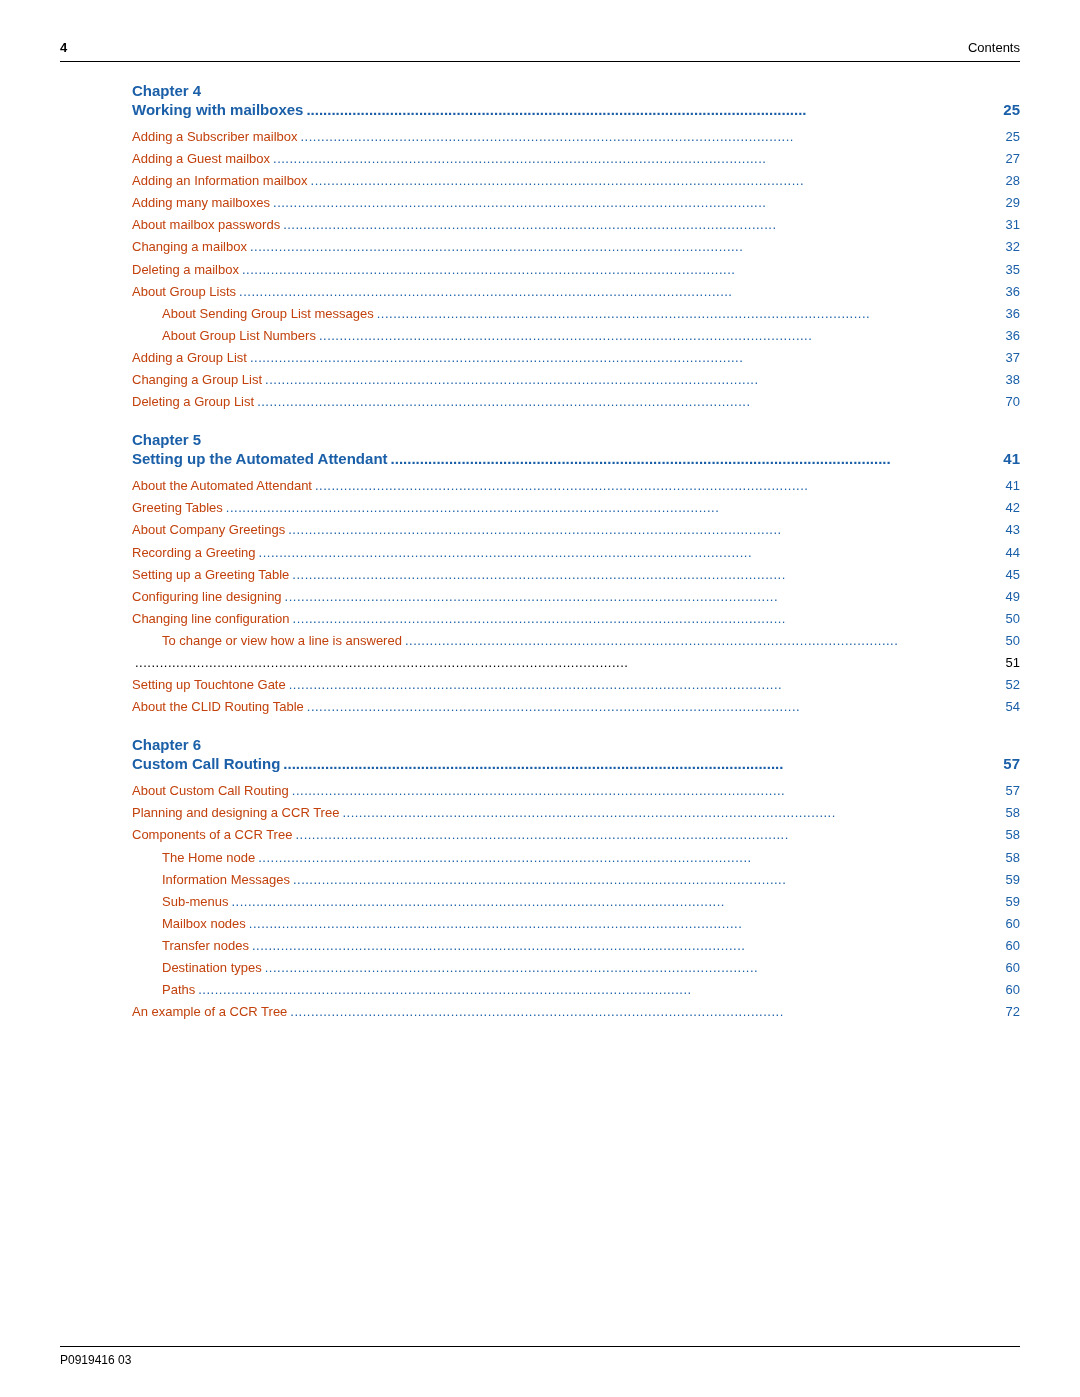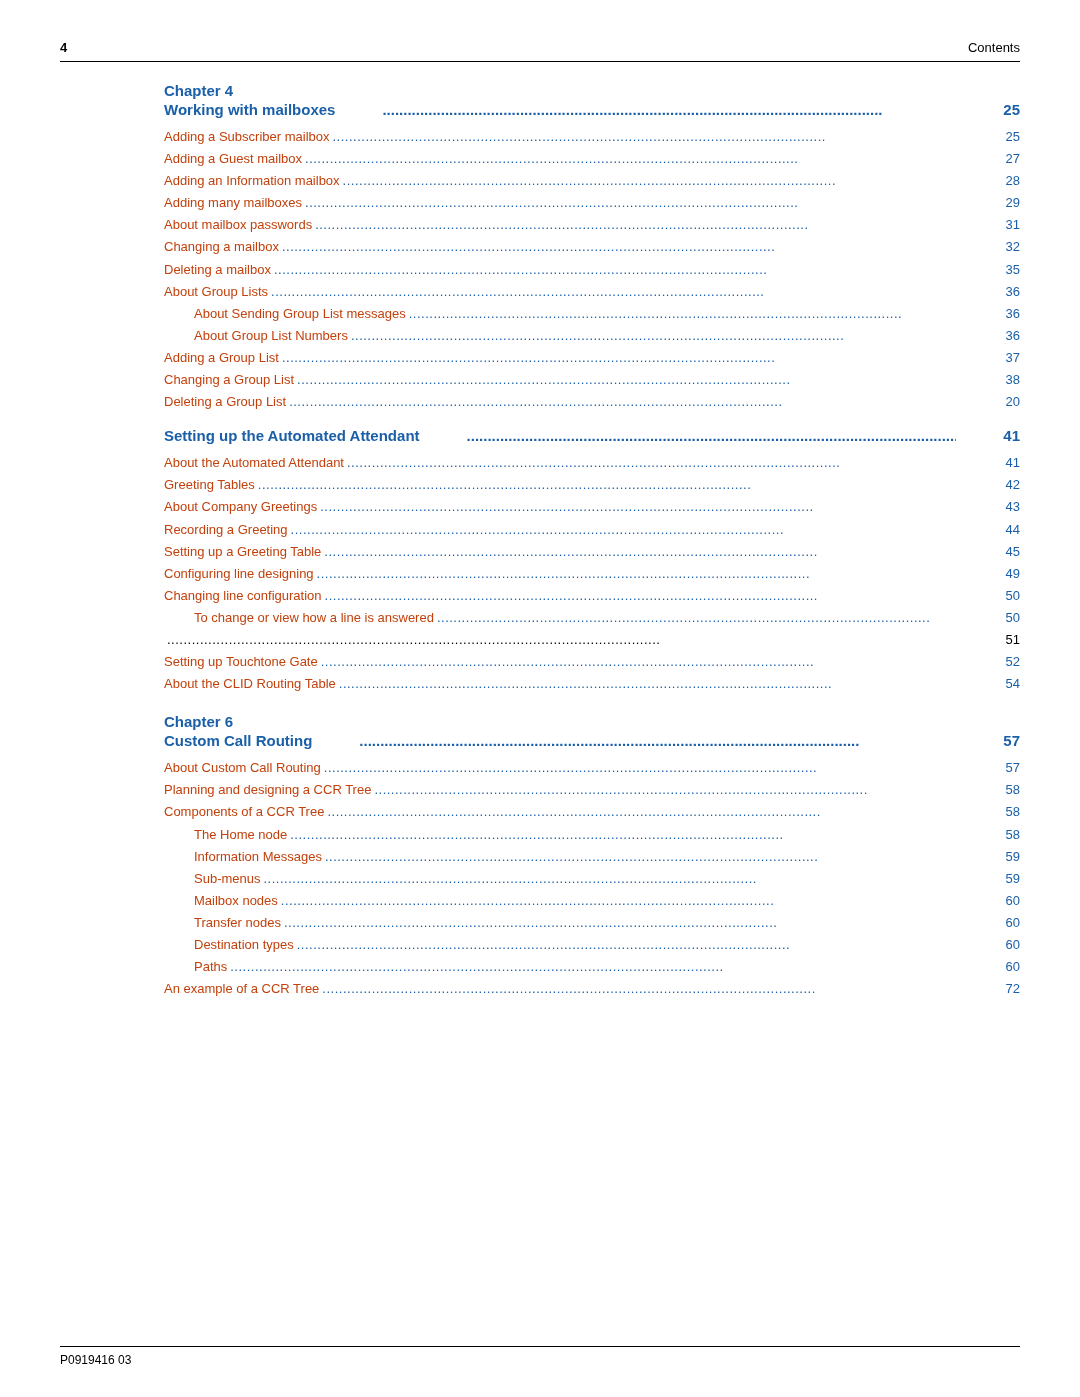--- a/index.html
+++ b/index.html
@@ -36,37 +36,36 @@
       bottom: 30px;
       left: 60px;
       right: 60px;
       border-top: 1.5px solid #000;
       padding-top: 6px;
       font-size: 12px;
       color: #000;
       margin-top: 44px;
     }
     .content {
-      margin-left: 104px;
+      margin-left: 72px;
     }
     .chapter-heading {
       color: #1a5fa8;
       font-size: 15px;
       font-weight: bold;
       margin-top: 18px;
       margin-bottom: 2px;
     }
     .chapter-title-line {
       color: #1a5fa8;
       font-size: 15px;
       font-weight: bold;
       display: flex;
       justify-content: space-between;
       margin-bottom: 8px;
-      gap: 44px;
     }
     .chapter-title-line .dots {
       flex: 1;
       overflow: hidden;
       white-space: nowrap;
       margin: 0 3px;
       color: #1a5fa8;
       font-weight: bold;
     }
     .toc-entry {
@@ -180,24 +179,25 @@
           <span class="page-num">37</span>
         </div>
         <div class="toc-entry">
           <span class="label">Changing a Group List</span>
           <span class="dots-row"> ........................................................................................................................</span>
           <span class="page-num">38</span>
         </div>
         <div class="toc-entry">
           <span class="label">Deleting a Group List</span>
           <span class="dots-row"> ........................................................................................................................</span>
-          <span class="page-num">20</span>
+          <span class="page-num">70</span>
         </div>
       </div>
       <div class="chapter-block">
+        <div class="chapter-heading">Chapter 5</div>
         <div class="chapter-title-line">
           <span>Setting up the Automated Attendant</span>
           <span class="dots"> ........................................................................................................................</span>
           <span>41</span>
         </div>
         <div class="toc-entry">
           <span class="label">About the Automated Attendant</span>
           <span class="dots-row"> ........................................................................................................................</span>
           <span class="page-num">41</span>
         </div>

